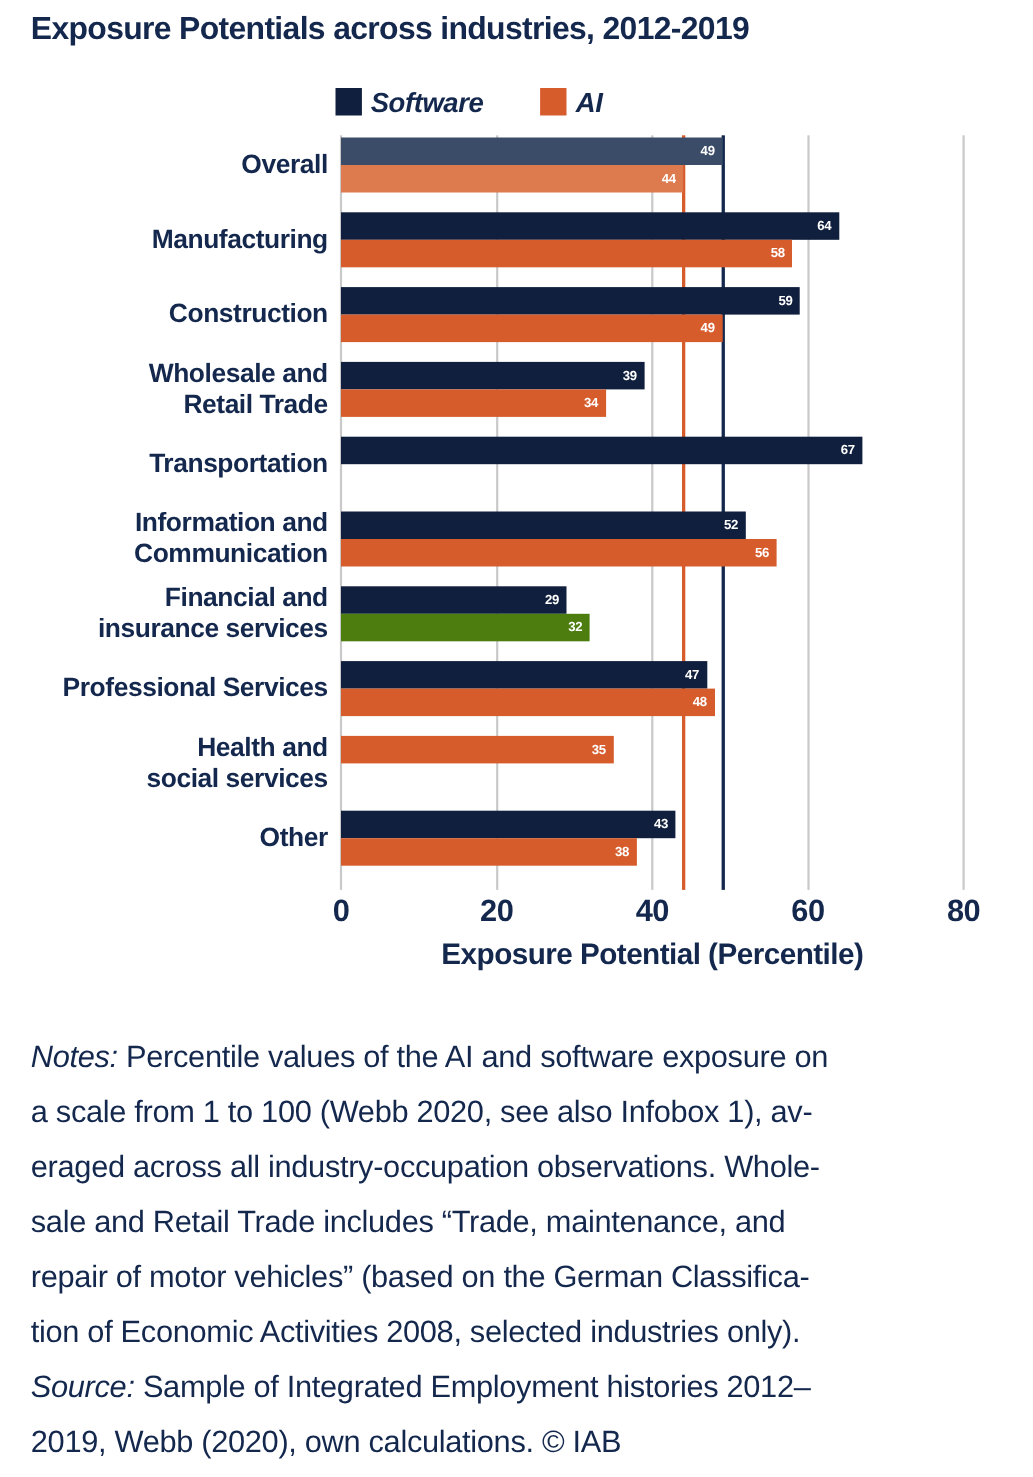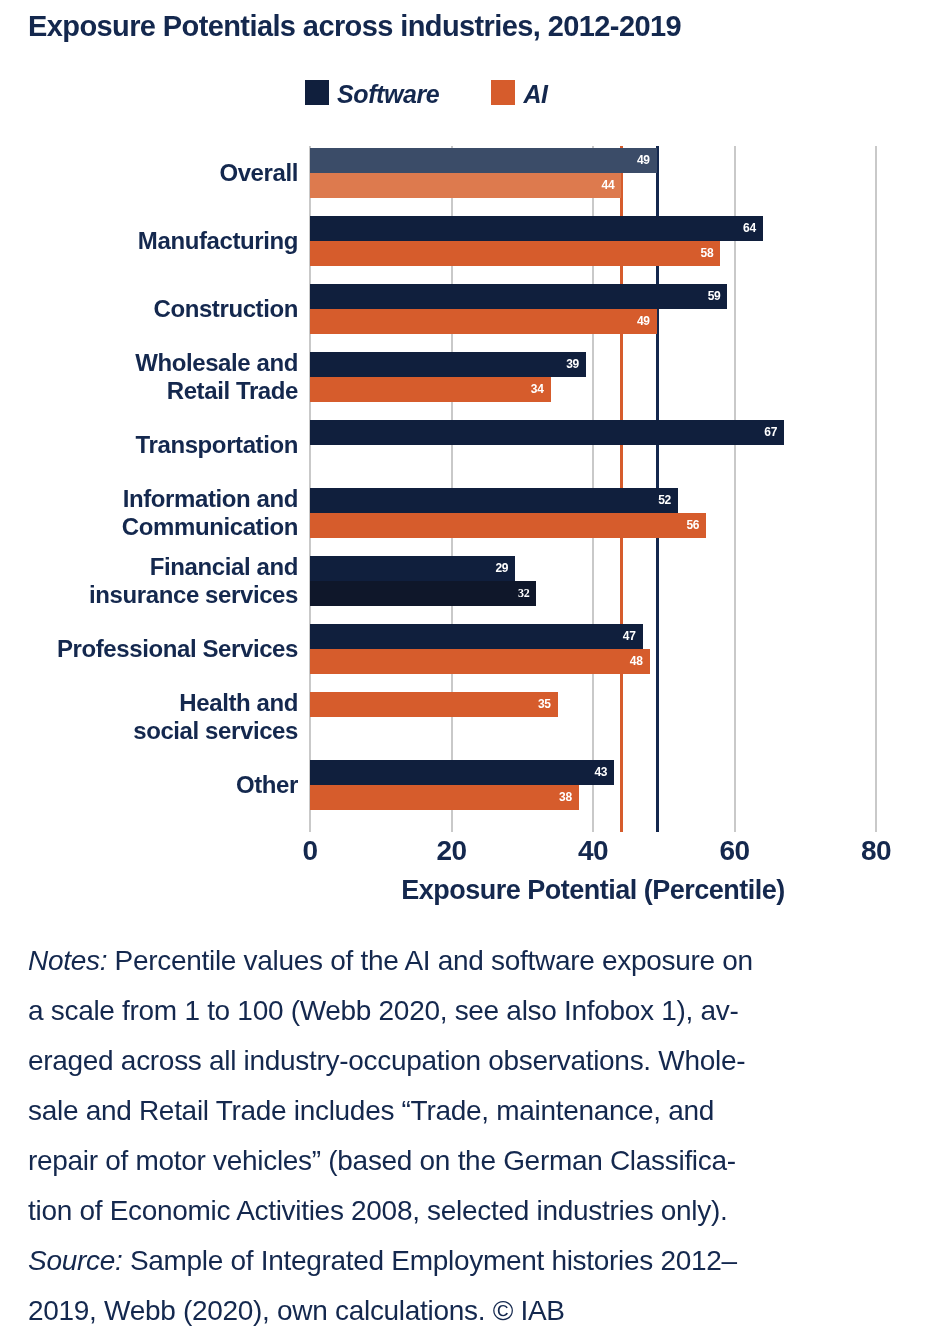--- a/index.html
+++ b/index.html
@@ -19,21 +19,21 @@
     font-size:29px;font-weight:700;letter-spacing:-0.6px;color:var(--navy);
   }
   .legend{
     position:absolute;left:305px;top:80px;display:flex;align-items:center;
   }
   .legend-item{display:flex;gap:8px;font-style:italic;}
   .legend-item + .legend-item{margin-left:52px;}
   .swatch{width:24px;height:25px;display:inline-block;}
   .legend-label{font-size:25px;font-weight:700;letter-spacing:-0.4px;color:var(--navy);}
   .chart{
-    position:absolute;left:310px;top:146px;width:566px;height:677px;
+    position:absolute;left:310px;top:123px;width:566px;height:677px;
   }
   .gridline{
     position:absolute;top:0;bottom:0;width:2px;margin-left:-1px;
     background:var(--grid);z-index:1;
   }
   .tickmark{
     position:absolute;top:100%;height:9px;width:2px;margin-left:-1px;
     background:var(--grid);z-index:1;
   }
   .refline{
@@ -158,21 +158,21 @@
           </div>
         </div>
         <div class="row">
           <div class="rowlabel">
             <div>Financial and</div>
             <div>insurance services</div>
           </div>
           <div class="bar" style="width: 36.25%; background: rgb(16, 31, 61);">
             <span class="val">29</span>
           </div>
-          <div class="bar" style="width: 40%; background: #0f172a; font-family: Liberation Serif, serif;">
+          <div class="bar" style="width: 40%; background: #4d7c0f;">
             <span class="val">32</span>
           </div>
         </div>
         <div class="row">
           <div class="rowlabel">
             <div>Professional Services</div>
           </div>
           <div class="bar" style="width: 58.75%; background: rgb(16, 31, 61);">
             <span class="val">47</span>
           </div>

